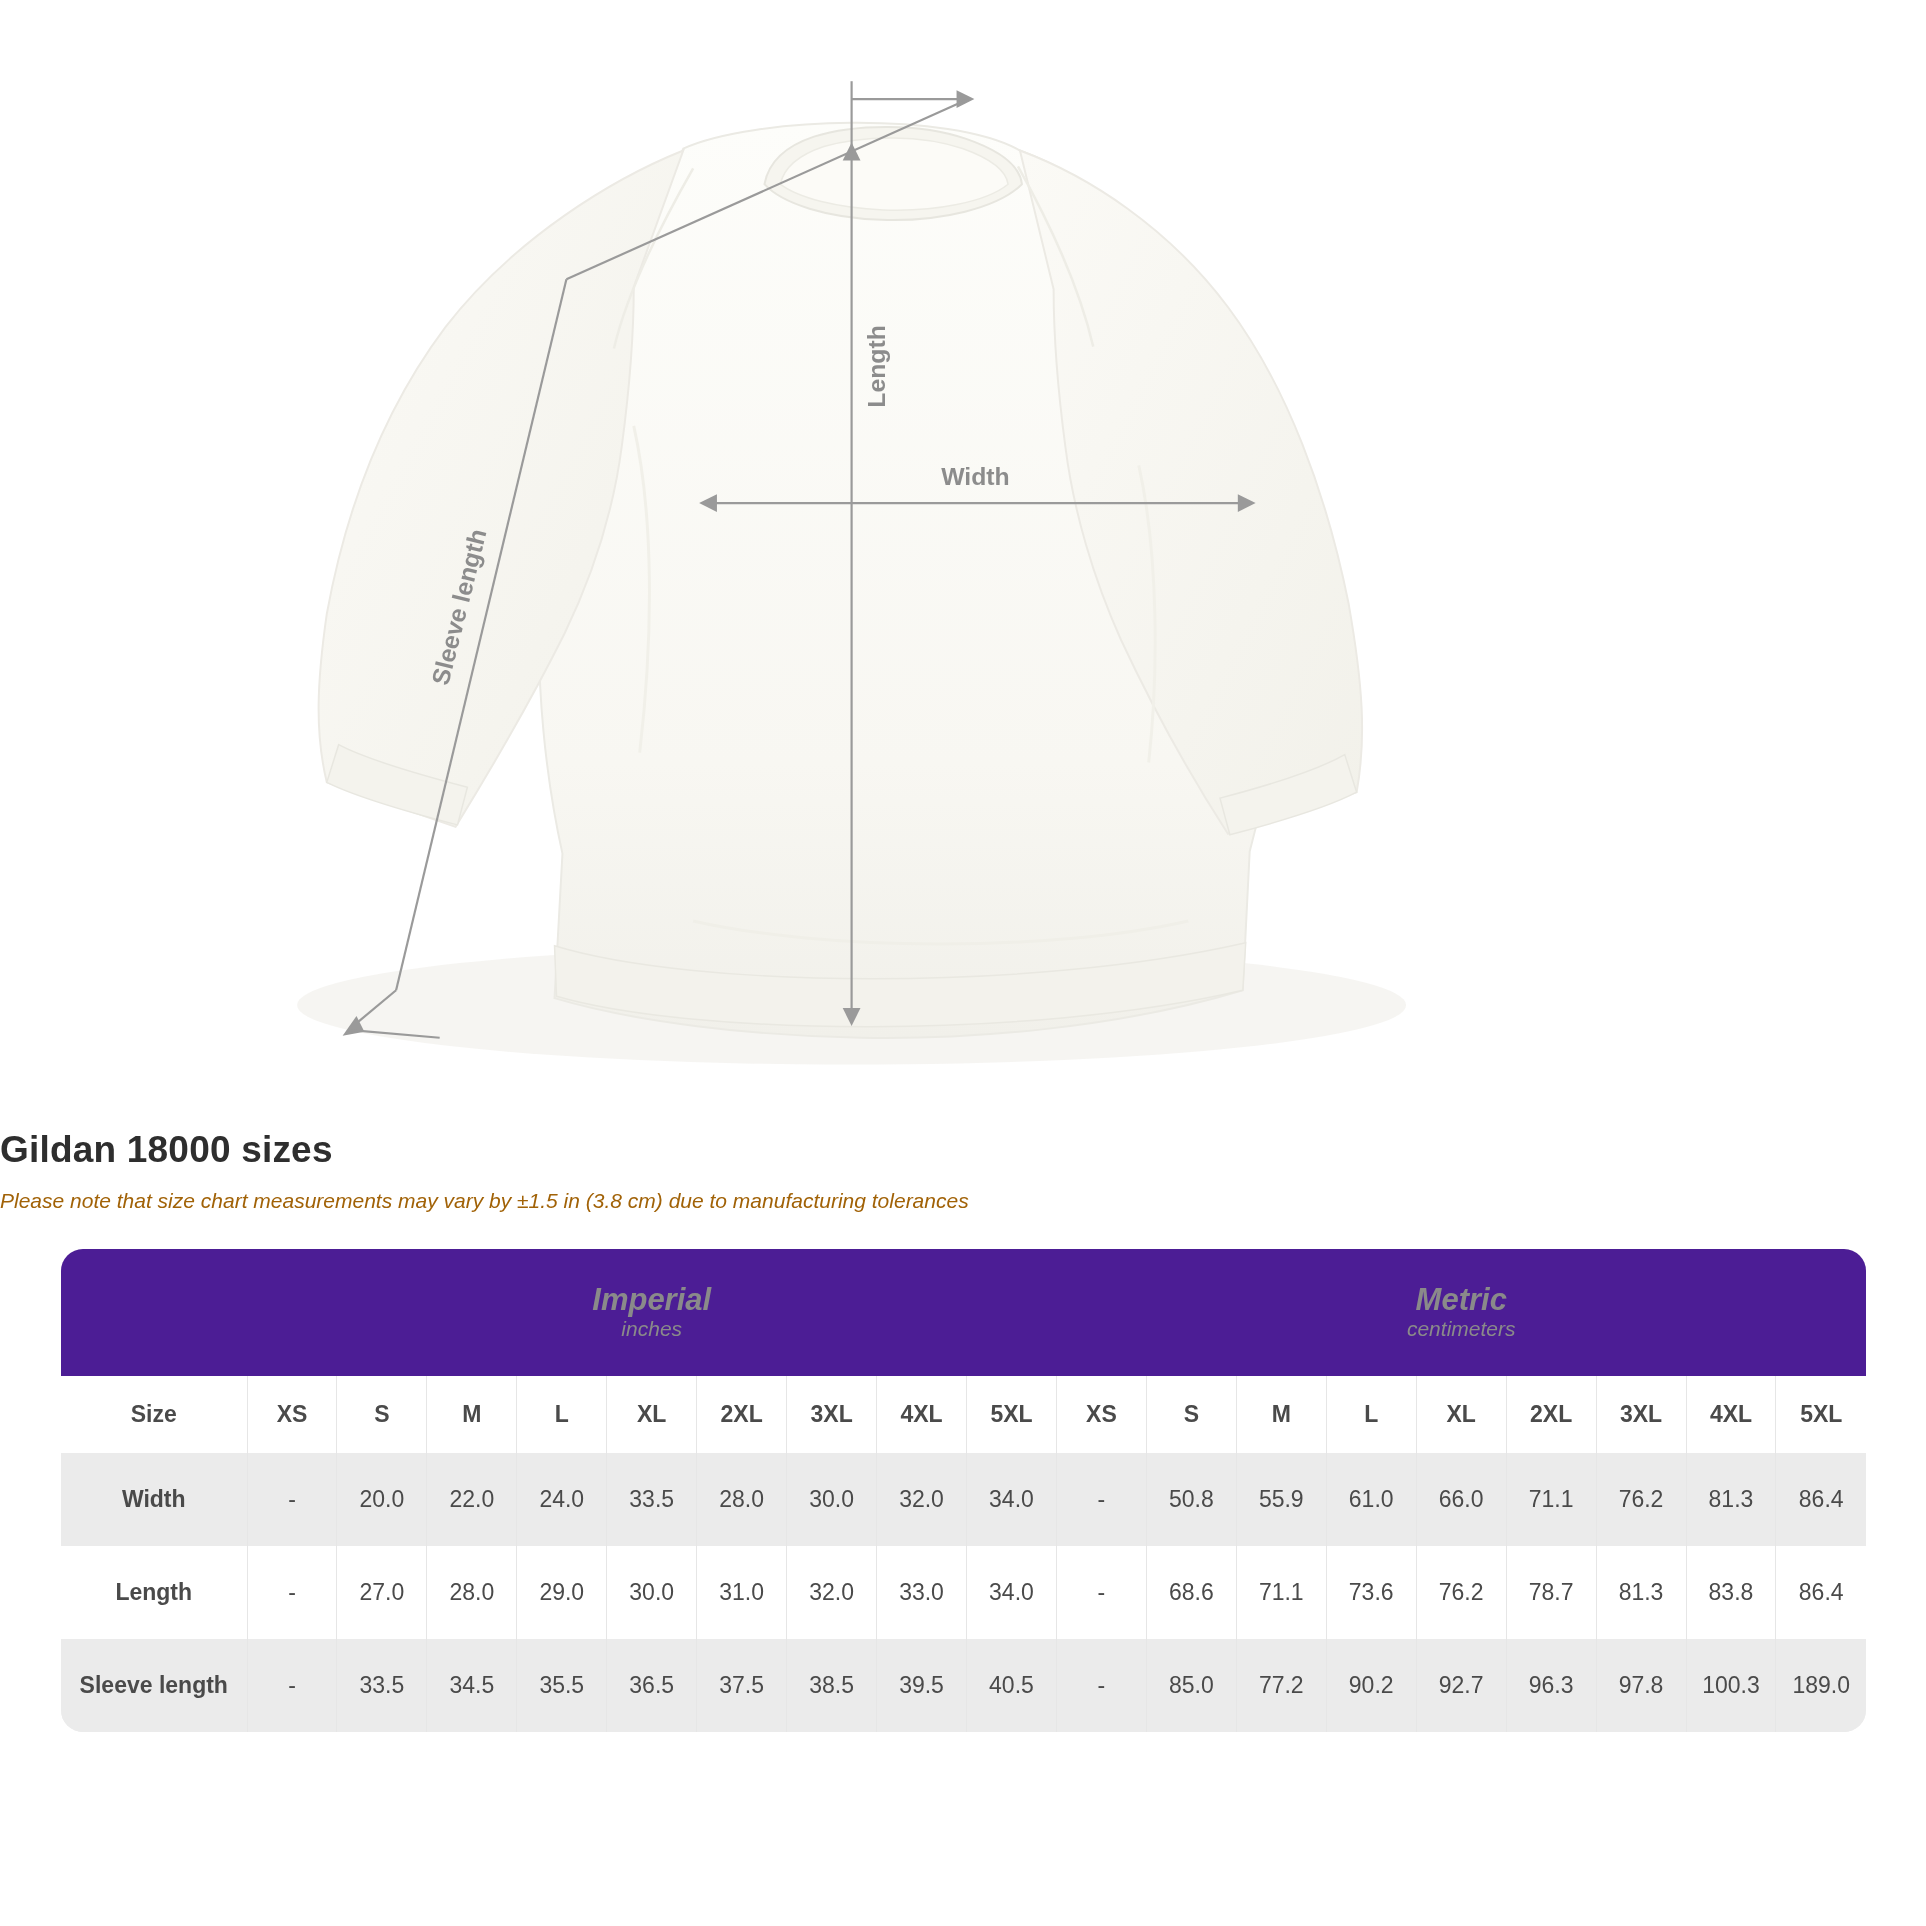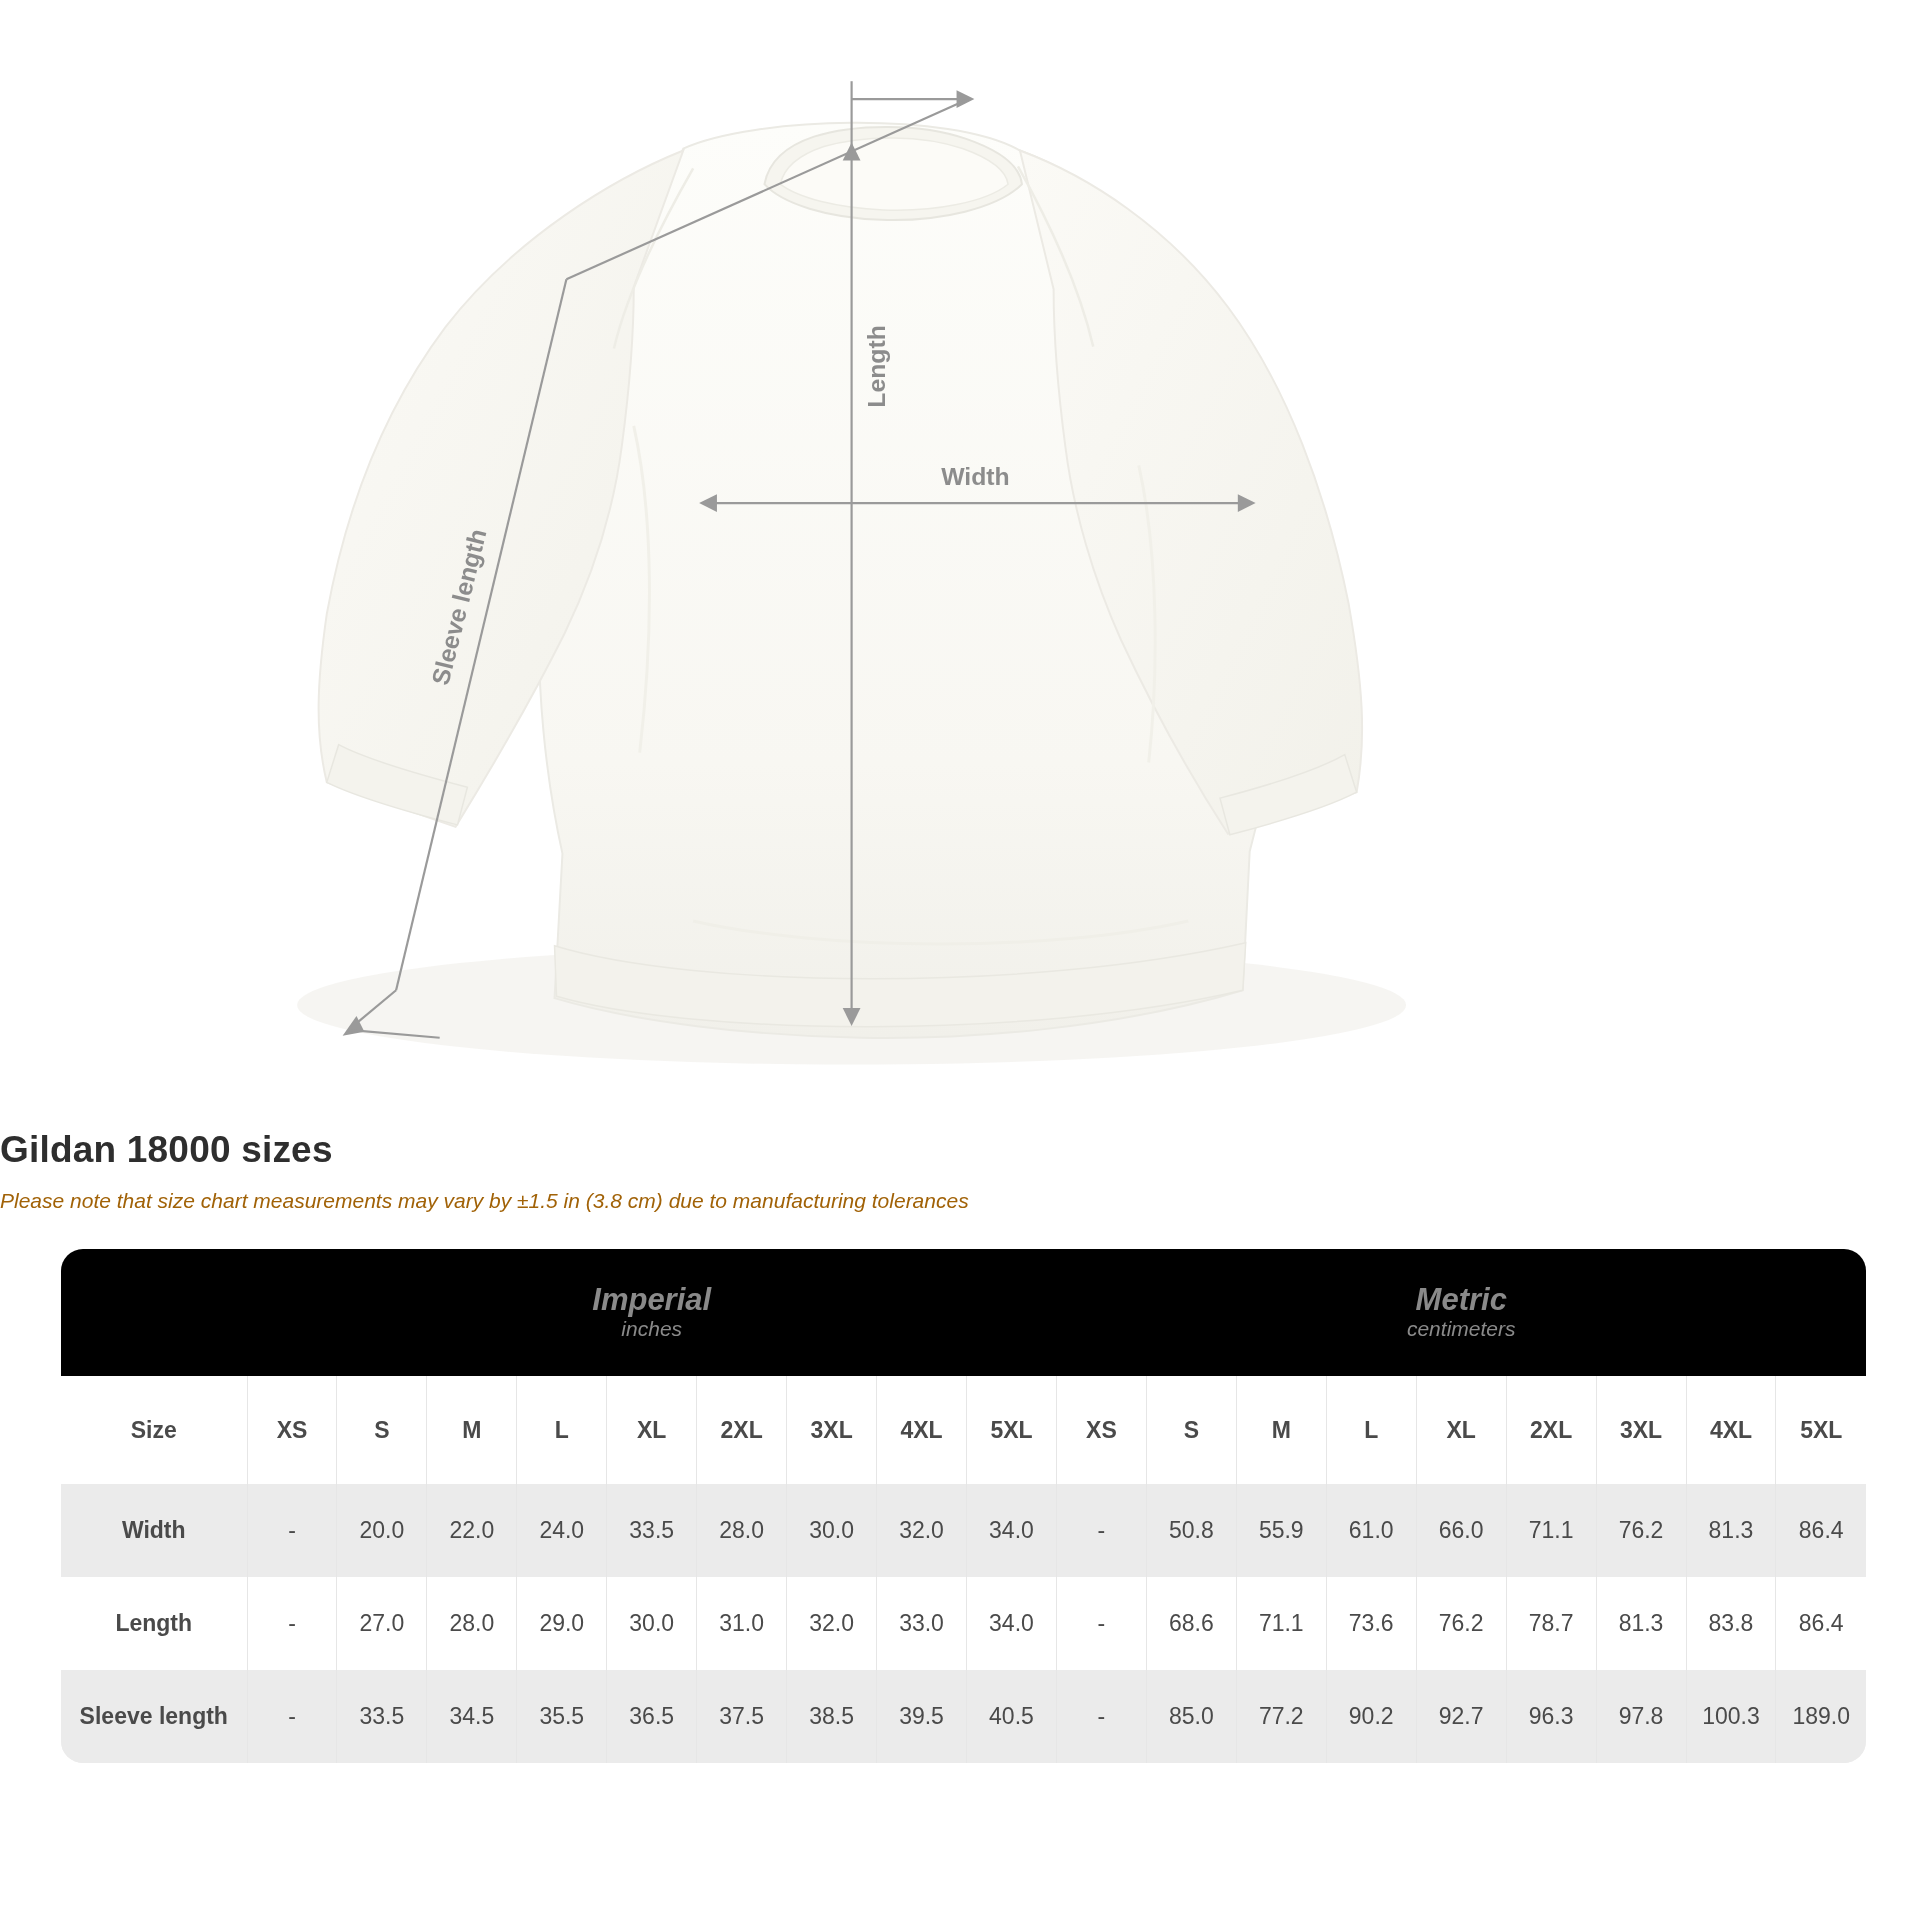--- a/index.html
+++ b/index.html
@@ -61,40 +61,40 @@
     width: 100%;
     table-layout: fixed;
   }
   table.size-table td, table.size-table th {
     text-align: center;
     font-size: 23px;
     color: #4a4a4a;
     padding: 0;
   }
   .unit-row td {
-    background: #000000;
+    background: #4c1d95;
     height: 127px;
     vertical-align: middle;
   }
   .unit-name {
     font-size: 31px;
     font-style: italic;
     font-weight: bold;
     color: #8a8a8a;
     line-height: 1.05;
   }
   .unit-sub {
     font-size: 21px;
     font-style: italic;
     color: #8a8a8a;
     margin-top: 0;
   }
   .head-row td {
     background: #ffffff;
-    height: 108px;
+    height: 77px;
     font-weight: bold;
     font-size: 25px;
     color: #4a4a4a;
     border-right: 1px solid #e6e6e6;
   }
   .head-row td:last-child { border-right: none; }
   .data-row td {
     height: 93px;
     border-right: 1px solid #e6e6e6;
     font-size: 24px;

